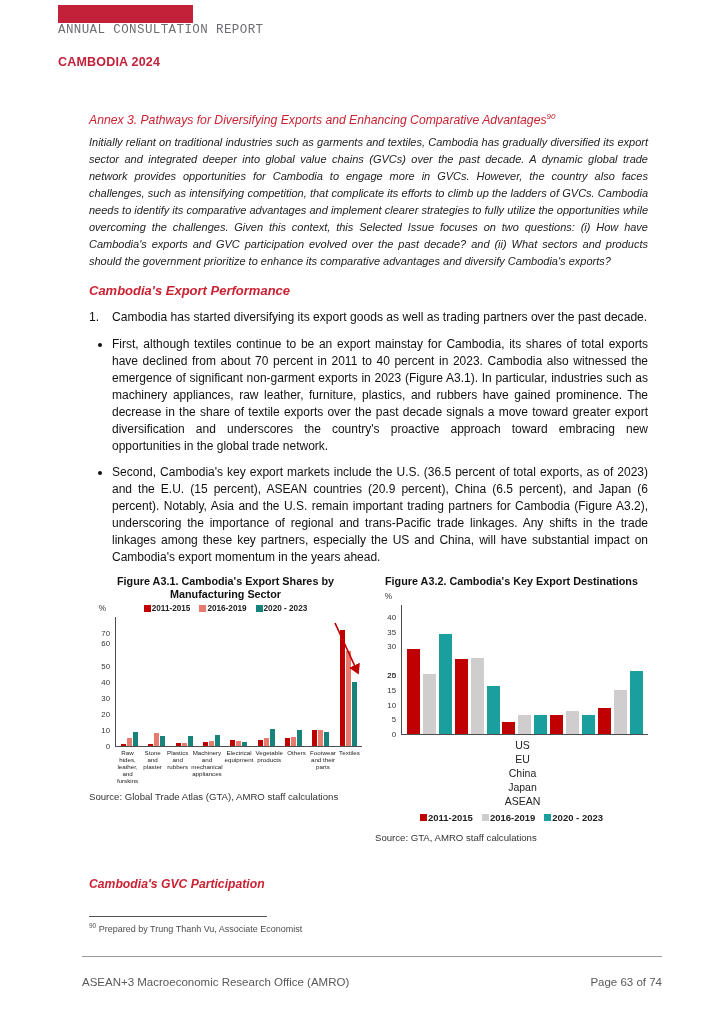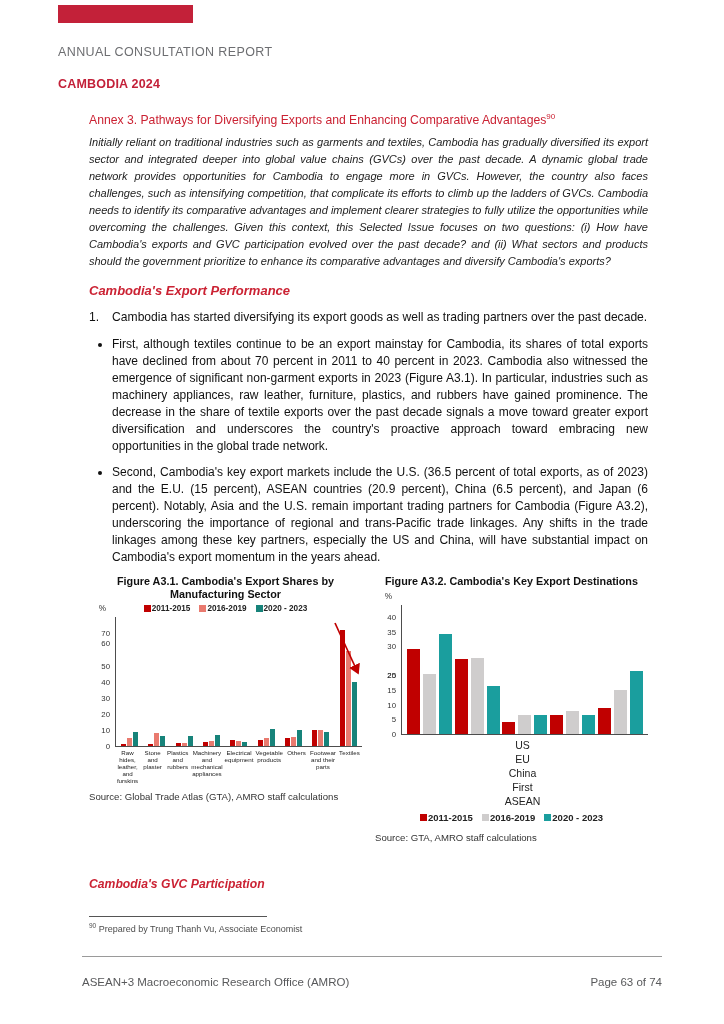--- a/index.html
+++ b/index.html
@@ -5,26 +5,26 @@
   * { margin:0; padding:0; box-sizing:border-box; }
   html,body { background:#ffffff; }
   .page {
     position:relative; width:724px; height:1024px; margin:0 auto;
     background:#ffffff; overflow:hidden;
     font-family:"Liberation Sans", sans-serif; color:#1a1a1a;
   }
   
   .header { padding-top:5px; margin-left:58px; }
   .red-bar { width:135px; height:18px; background:#C32139; }
-  .report-title { margin-top:22px; font-size:12.5px; letter-spacing:.4px; color:#6D6E71; }
+  .report-title { margin-top:0; font-size:12.5px; letter-spacing:.4px; color:#6D6E71;font-family:Liberation Mono, monospace; }
   .country-year { margin-top:18px; font-size:12.5px; font-weight:bold; letter-spacing:.2px; color:#C32139; }
 
   
   .content { margin-left:89px; width:559px; }
-  .annex-title { margin-top:21px; font-size:12.2px; color:#CB2233; }
+  .annex-title { margin-top:43px; font-size:12.2px; color:#CB2233;font-style:italic; }
   .annex-title sup { font-size:8px; }
   .intro { margin-top:7px; font-size:11px; line-height:17px; font-style:italic; text-align:justify; color:#222; }
   .section-heading { margin-top:13px; font-size:13px; font-weight:bold; font-style:italic; color:#CB2233; }
   .point { margin-top:11px; font-size:12.1px; line-height:17px; font-weight:normal; text-align:justify; color:#111; }
   .point-num { margin-right:13px; }
   ul.bullets { margin-top:10px; padding-left:23px; list-style:disc; }
   ul.bullets li { font-size:12px; line-height:17px; text-align:justify; color:#111; margin-bottom:9px; }
 
   
   .figures { display:flex; justify-content:space-between; margin-top:4px; }
@@ -249,21 +249,21 @@
                   <div class="bar" style="width: 13px; height: 44px; background: rgb(207, 205, 205);"></div>
                   <div class="bar" style="width: 13px; height: 63px; background: rgb(26, 158, 158);"></div>
                 </div>
               </div>
           </div>
         </div>
         <div class="xlabels" style="padding-left:26px;flex-direction:column;">
             <div class="xlabel">US</div>
             <div class="xlabel">EU</div>
             <div class="xlabel">China</div>
-            <div class="xlabel">First</div>
+            <div class="xlabel">Japan</div>
             <div class="xlabel">ASEAN</div>
           </div>
         <div class="legend">
             <span class="legend-item">
               <span class="swatch" style="background: rgb(192, 0, 0);"></span>
               <span>2011-2015</span>
             </span>
             <span class="legend-item">
               <span class="swatch" style="background: rgb(207, 205, 205);"></span>
               <span>2016-2019</span>

